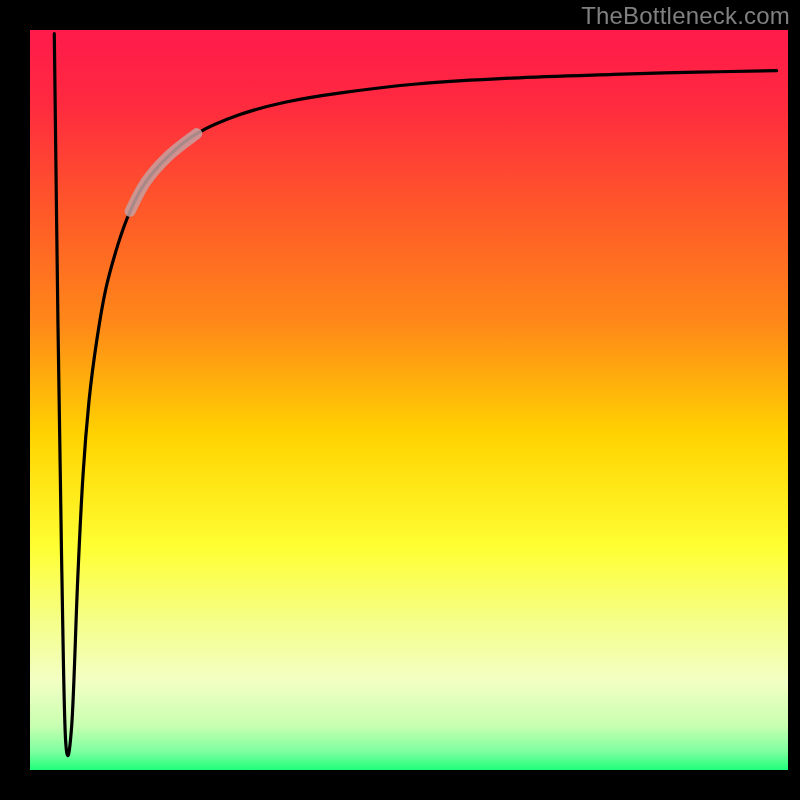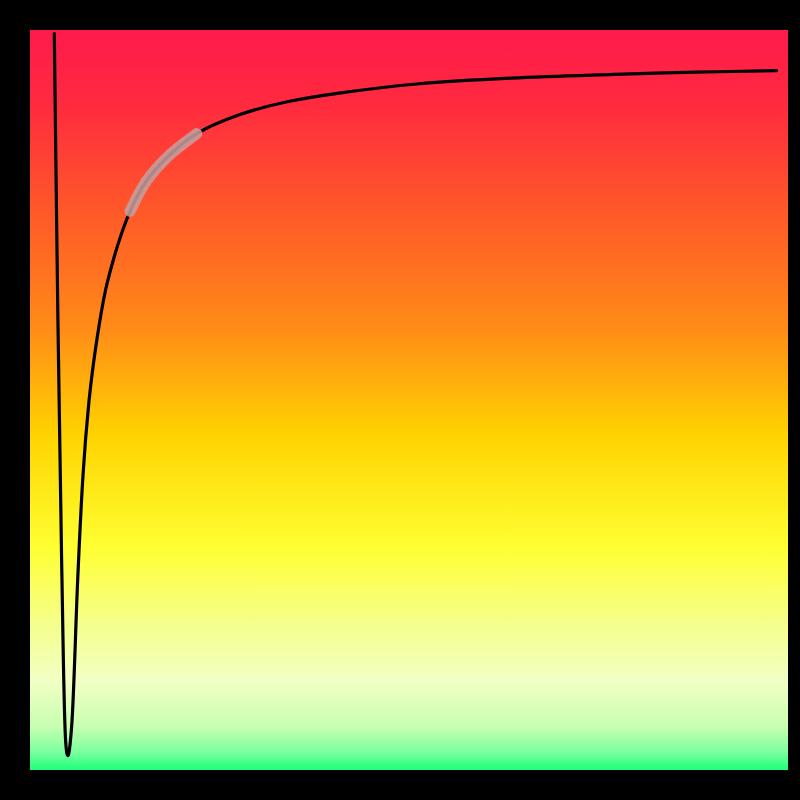--- a/index.html
+++ b/index.html
@@ -33,20 +33,21 @@
     top: 0;
     width: 800px;
     height: 800px;
     z-index: 10;
   }
 </style>
 </head>
 <body>
 
 <div class="frame">
+  <div class="watermark">TheBottleneck.com</div>
 
   <svg class="plot" viewBox="0 0 800 800" preserveAspectRatio="none">
     <defs>
       <linearGradient id="bg-grad" x1="0" y1="0" x2="0" y2="1">
           <stop offset="0.0%" stop-color="#ff1a4b"></stop>
           <stop offset="10.0%" stop-color="#ff2a3f"></stop>
           <stop offset="25.0%" stop-color="#ff5a28"></stop>
           <stop offset="40.0%" stop-color="#ff8a18"></stop>
           <stop offset="55.0%" stop-color="#ffd400"></stop>
           <stop offset="70.0%" stop-color="#ffff33"></stop>

